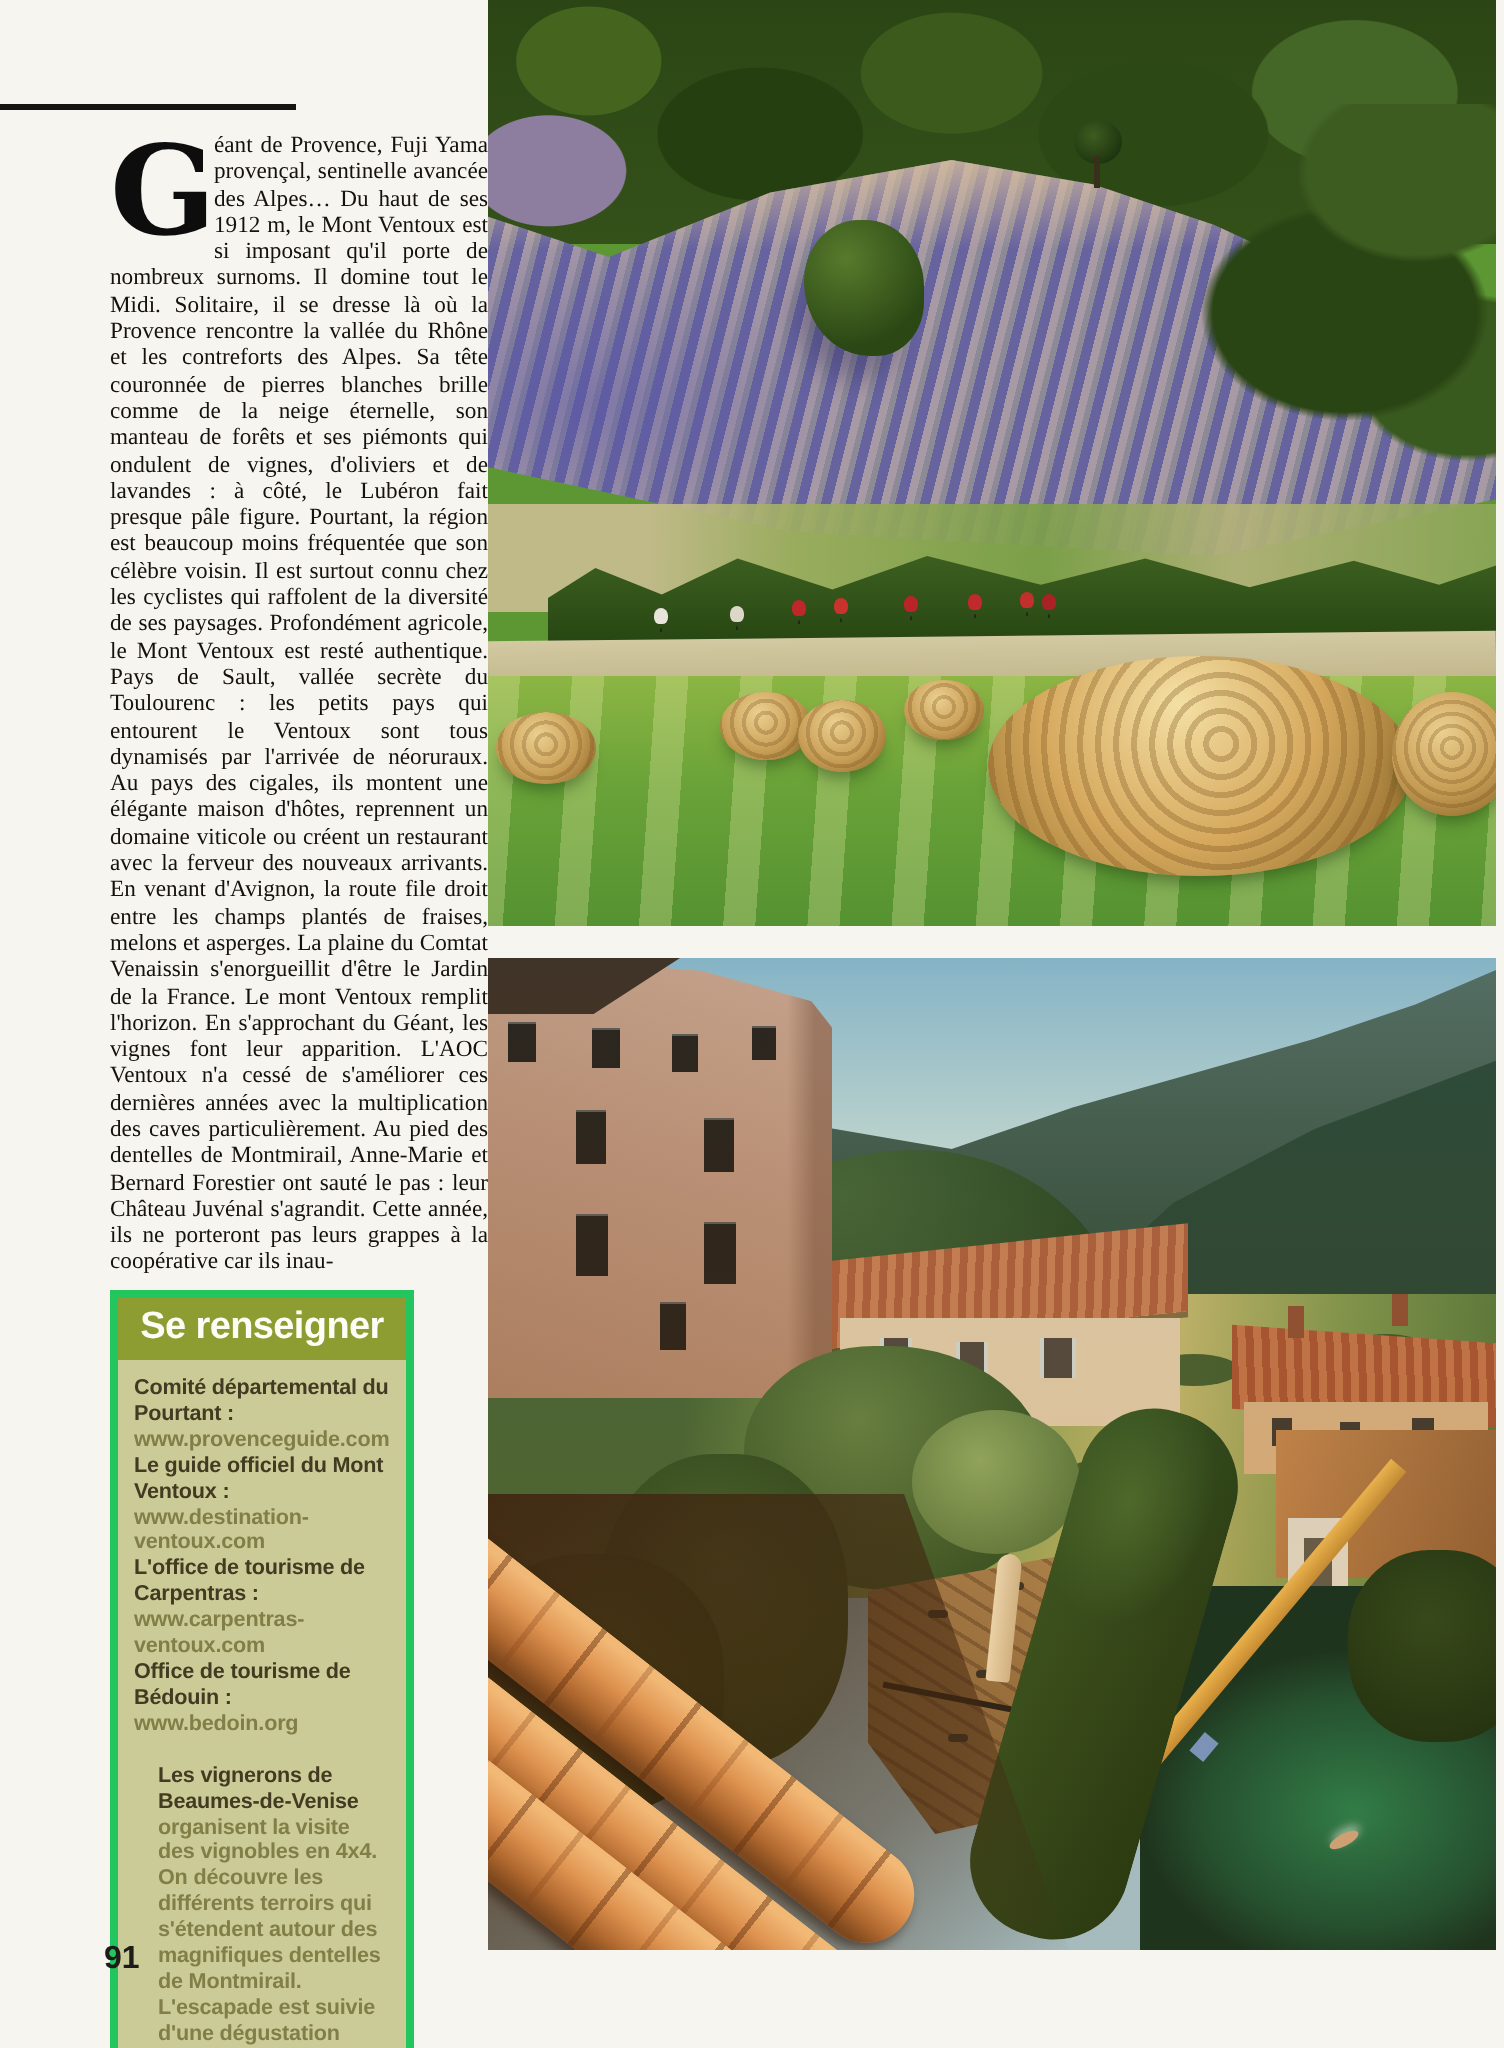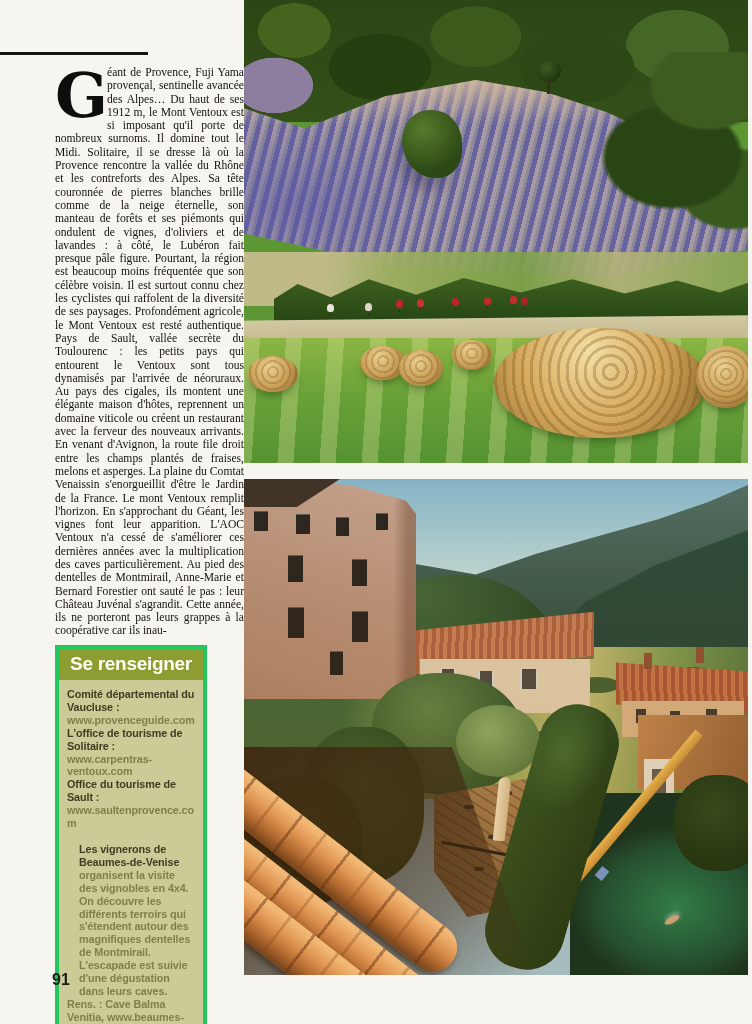--- a/index.html
+++ b/index.html
@@ -284,30 +284,34 @@
     <div class="tube tube1"></div>
     <div class="tube tube2"></div>
     <div class="tube tube3"></div>
     <div class="p2-tone"></div>
   </div>
 
   <div class="infobox">
     <div class="ib-head">Se renseigner</div>
     <div class="ib-body">
       <div class="ib-entry">
-        <span class="ib-label">Comité départemental du Vaucluse :</span>
+        <span class="ib-label">Comité départemental du Pourtant :</span>
         <span class="ib-url">www.provenceguide.com</span>
       </div>
       <div class="ib-entry">
-        <span class="ib-label">L'office de tourisme de Solitaire :</span>
+        <span class="ib-label">Le guide officiel du Mont Ventoux :</span>
+        <span class="ib-url">www.destination-ventoux.com</span>
+      </div>
+      <div class="ib-entry">
+        <span class="ib-label">L'office de tourisme de Carpentras :</span>
         <span class="ib-url">www.carpentras-ventoux.com</span>
       </div>
       <div class="ib-entry">
-        <span class="ib-label">Office du tourisme de Sault :</span>
-        <span class="ib-url">www.saultenprovence.com</span>
+        <span class="ib-label">Office de tourisme de Bédouin :</span>
+        <span class="ib-url">www.bedoin.org</span>
       </div>
       <div class="ib-note">
         <span class="ib-label">Les vignerons de Beaumes-de-Venise</span><span class="ib-text"> organisent la visite des vignobles en 4x4. On découvre les différents terroirs qui s'étendent autour des magnifiques dentelles de Montmirail. L'escapade est suivie d'une dégustation dans leurs caves.</span>
       </div>
       <div class="ib-contact">Rens. : Cave Balma Venitia, www.beaumes-de-venise.com et 04 90 12 41 00.</div>
     </div>
   </div>
 
   <div class="page-number">91</div>
 

